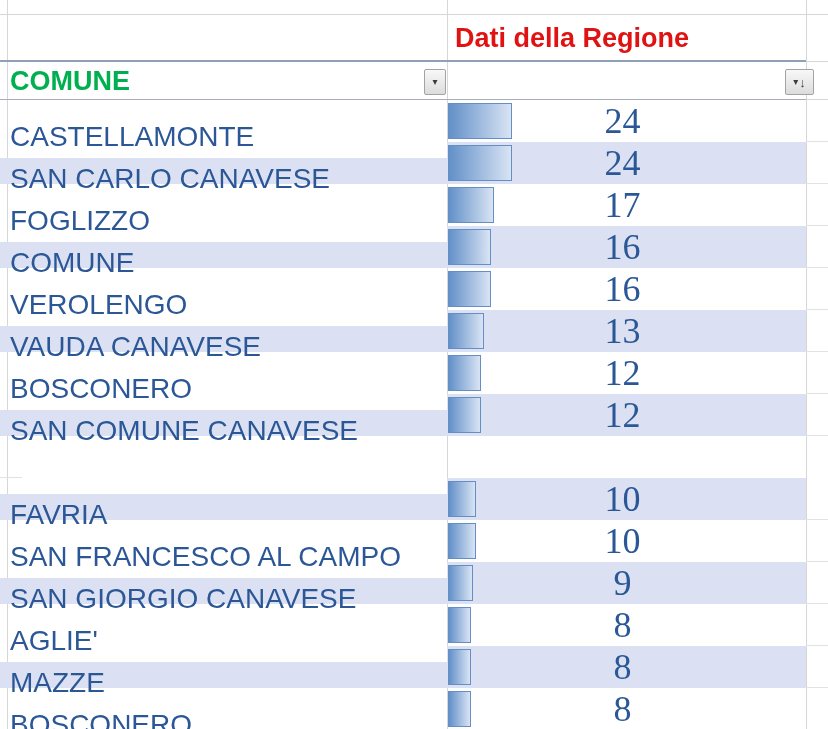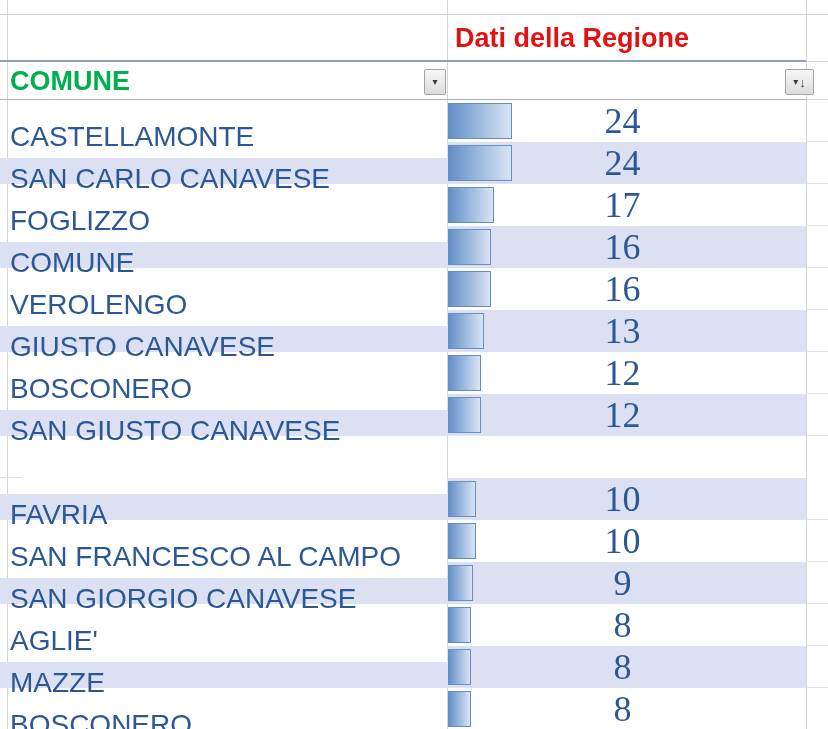--- a/index.html
+++ b/index.html
@@ -131,21 +131,21 @@
       </div>
       <div class="c-casi">
         <div class="bar" style="width: 41px;"></div>
         <span>16</span>
       </div>
       <div class="c-margin"></div>
     </div>
 
     <div class="row striped">
       <div class="c-name">
-        <span>GIUSTO CANAVESE</span>
+        <span>VAUDA CANAVESE</span>
       </div>
       <div class="c-casi">
         <div class="bar" style="width: 34px;"></div>
         <span>13</span>
       </div>
       <div class="c-margin"></div>
     </div>
 
     <div class="row">
       <div class="c-name">
@@ -153,21 +153,21 @@
       </div>
       <div class="c-casi">
         <div class="bar" style="width: 31px;"></div>
         <span>12</span>
       </div>
       <div class="c-margin"></div>
     </div>
 
     <div class="row striped">
       <div class="c-name">
-        <span>SAN GIUSTO CANAVESE</span>
+        <span>SAN COMUNE CANAVESE</span>
       </div>
       <div class="c-casi">
         <div class="bar" style="width: 31px;"></div>
         <span>12</span>
       </div>
       <div class="c-margin"></div>
     </div>
 
     <div class="row">
       <div class="c-margin"></div>

